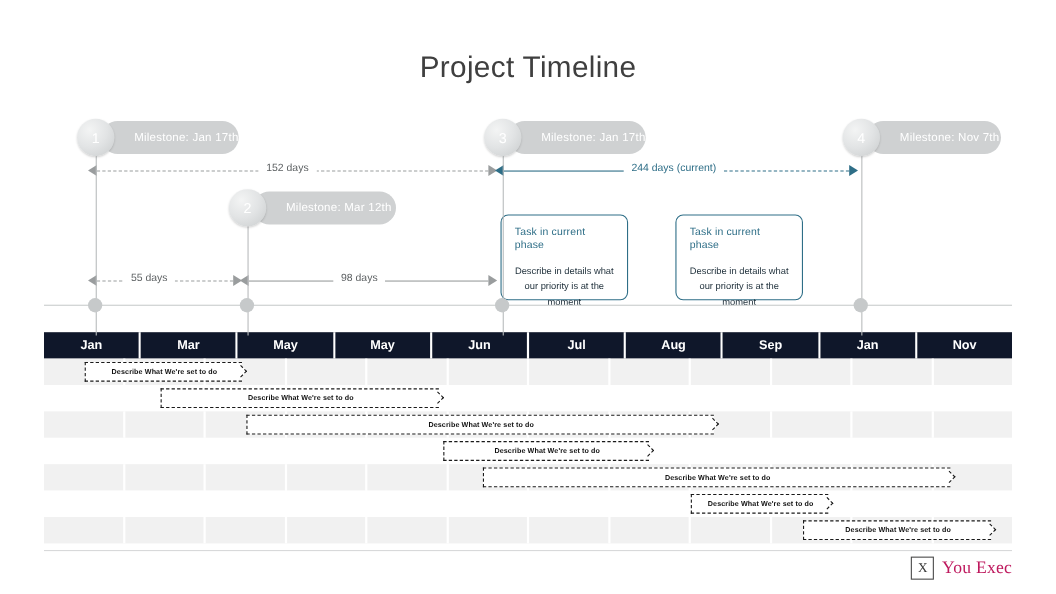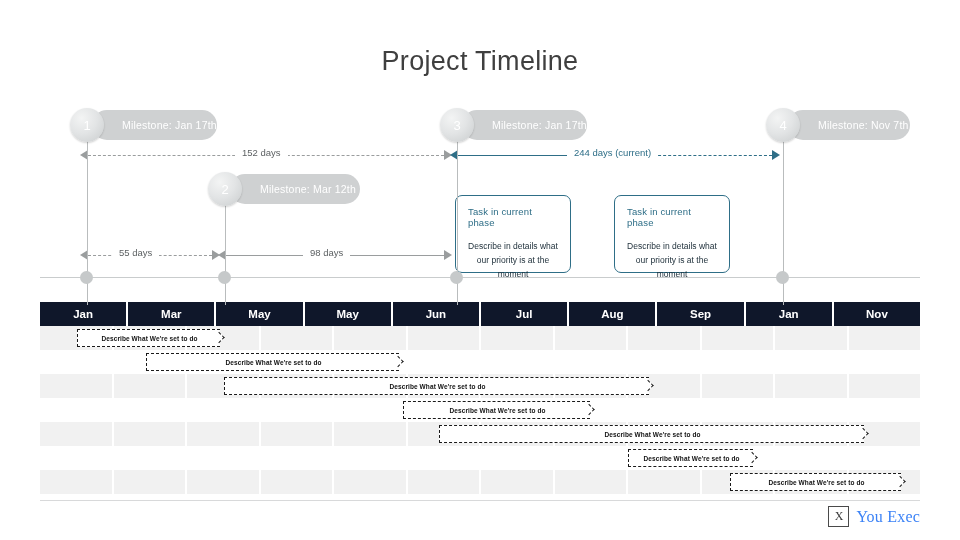--- a/index.html
+++ b/index.html
@@ -118,21 +118,21 @@
   
   .footer{position:absolute;left:40px;top:500px;width:880px;height:30px;
           border-top:1px solid #d8d9da;}
   .logo{position:absolute;right:0;top:5px;display:flex;align-items:center;gap:7px;}
   .logo .mark{
     width:19px;height:19px;border:1.3px solid #4a4a4a;
     display:flex;align-items:center;justify-content:center;
     font-family:"Liberation Serif","DejaVu Serif",serif;font-size:12px;color:#3a3a3a;
   }
   .logo .wm{font-family:"Liberation Serif","DejaVu Serif",serif;
-            font-size:16px;color:#3b82f6;letter-spacing:.2px;}
+            font-size:16px;color:#be185d;letter-spacing:.2px;}
 </style>
 </head>
 <body>
 
 <div id="slide">
 
   <div class="title">Project Timeline</div>
 
   <div class="ms" style="left:70px;top:110px;">
     <div class="stem" style="height:165px;"></div>

